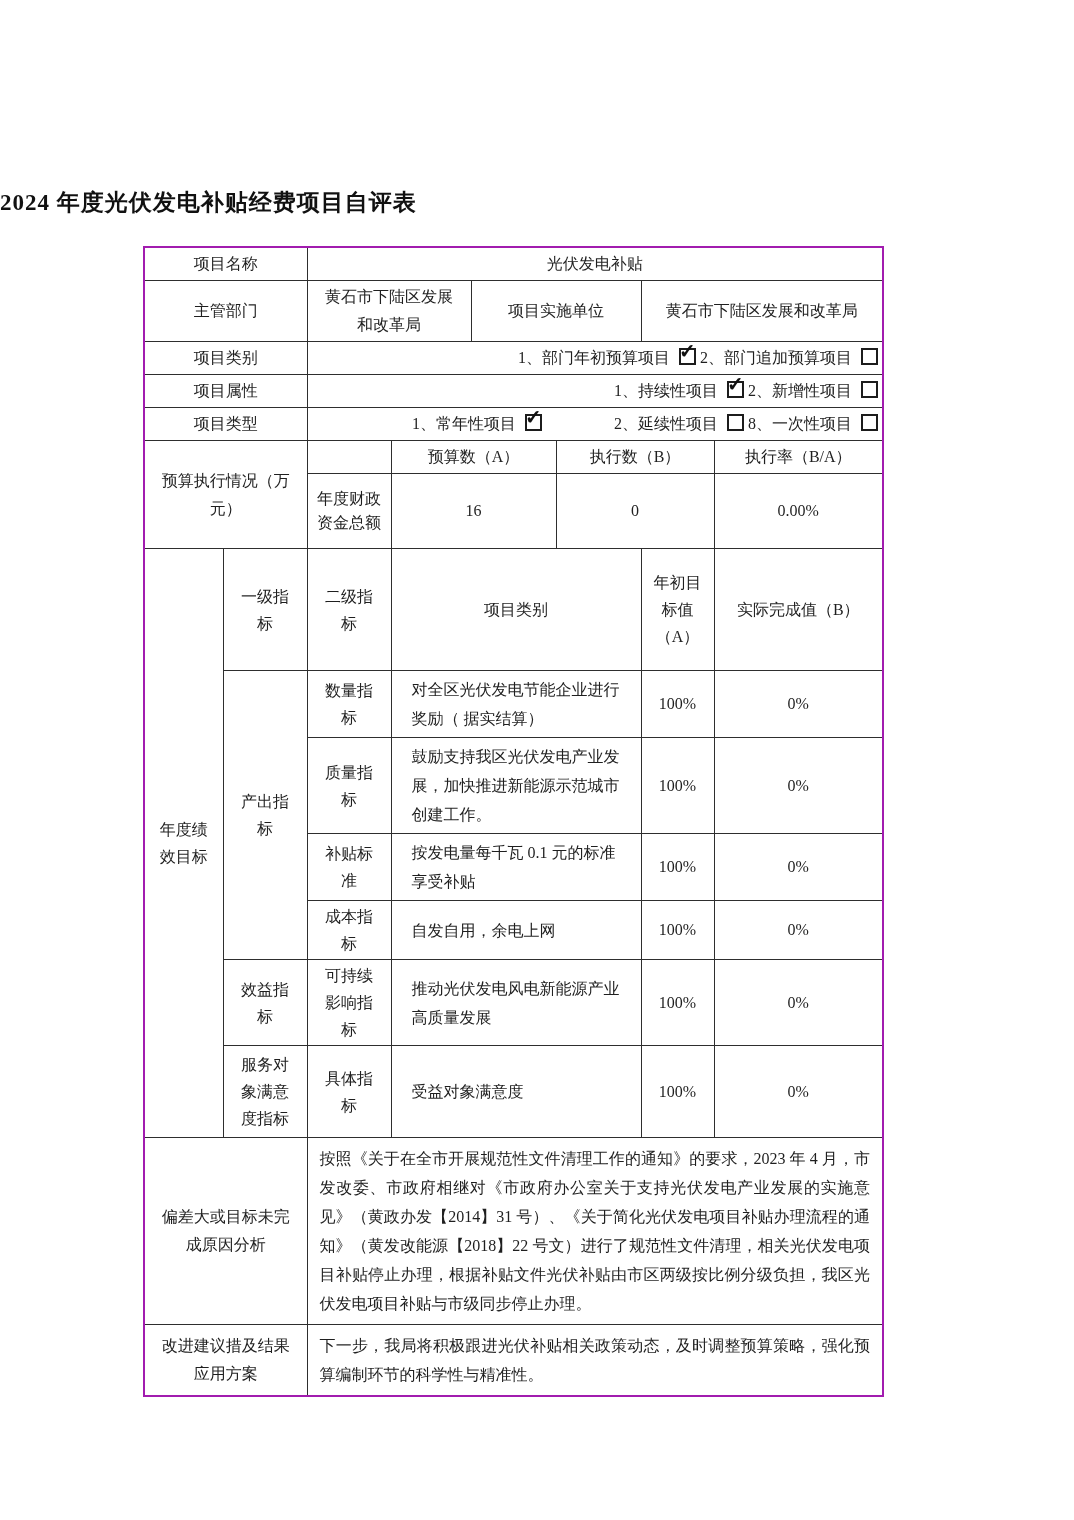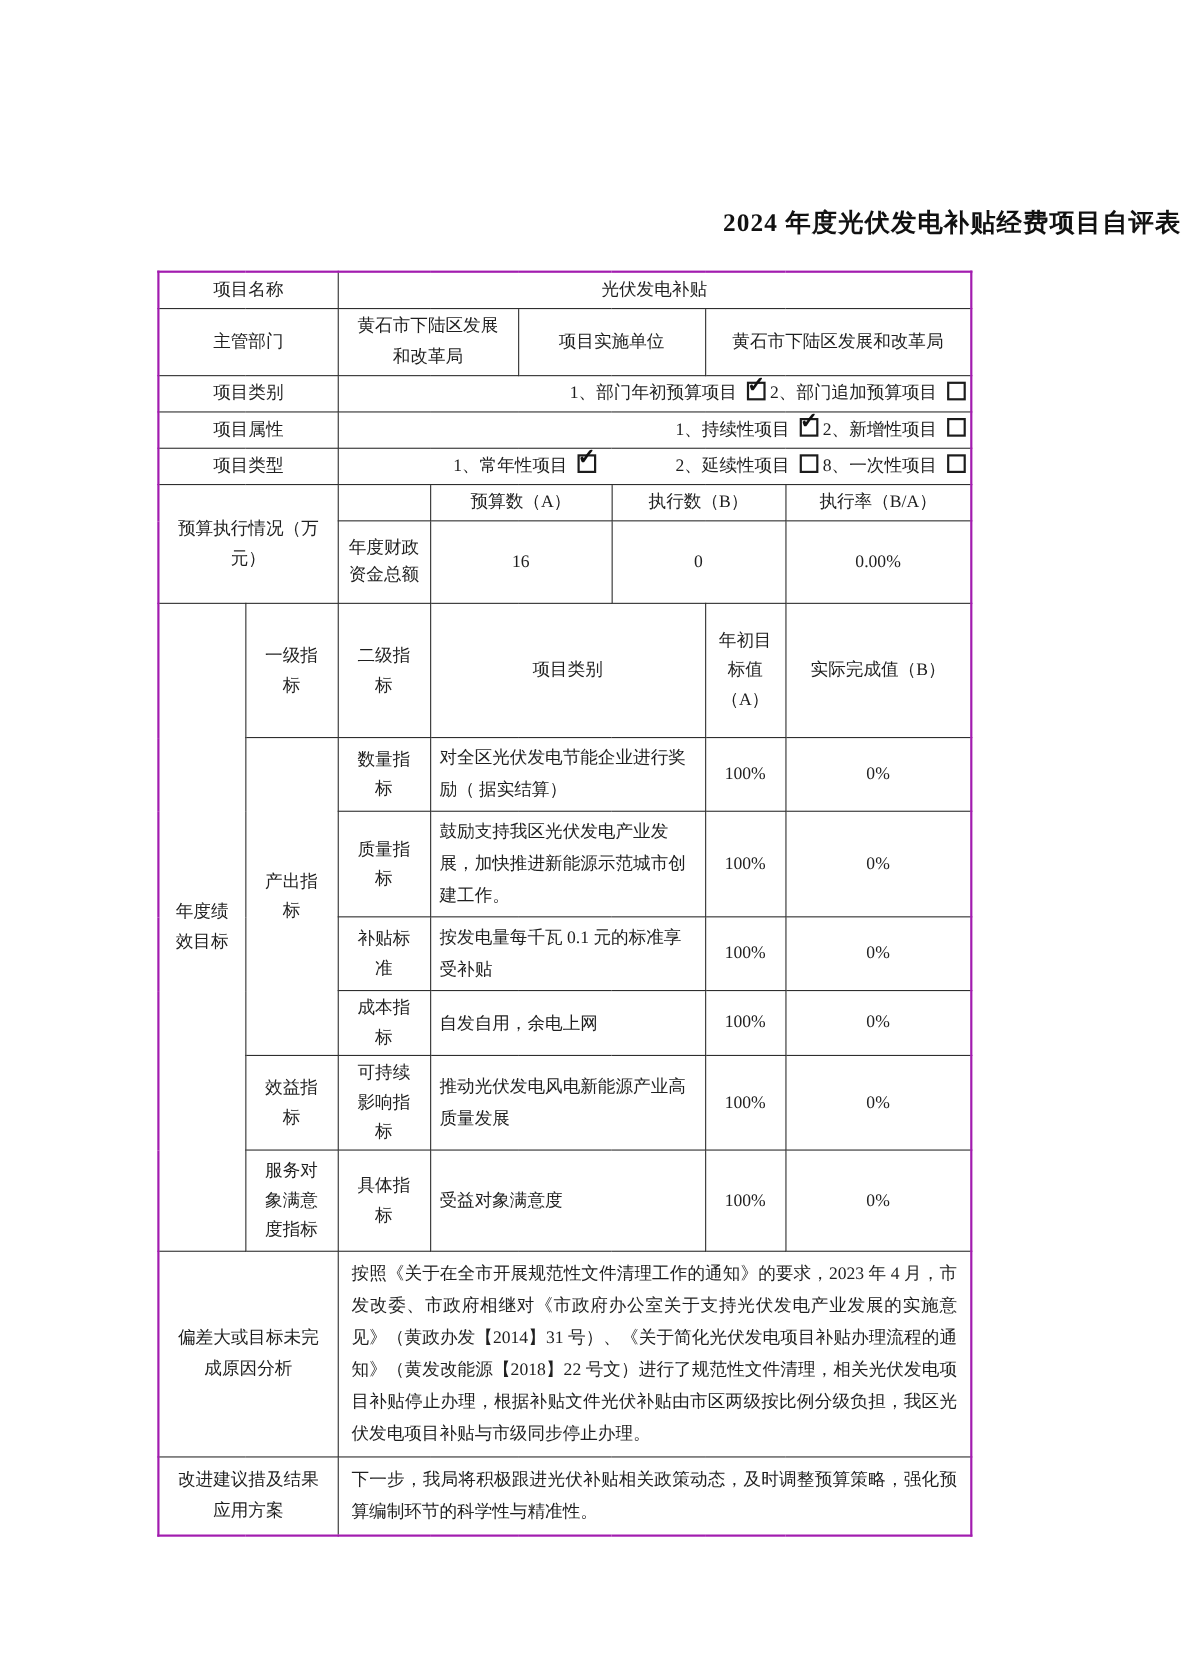--- a/index.html
+++ b/index.html
@@ -3,35 +3,35 @@
 <meta charset="utf-8">
 <style>
   html,body{margin:0;padding:0;}
   body{
     width:1074px;height:1520px;background:#ffffff;
     font-family:"Liberation Serif","DejaVu Serif",serif;
     color:#1f1f1f;position:relative;
   }
   .page{width:1074px;height:1520px;position:relative;}
   .doc-title{
-    padding-top:186px;text-align:right;font-size:23px;font-weight:bold;
+    padding-top:186px;text-align:left;font-size:23px;font-weight:bold;
     letter-spacing:1px;line-height:34px;color:#111;
   }
   table.selfeval{
     border-collapse:collapse;table-layout:fixed;width:739px;
     margin:26px 0 0 143px;border:2px solid #a21caf;
   }
   td{
     border:1px solid #2e2e2e;font-size:16px;line-height:28px;
     text-align:center;vertical-align:middle;padding:2px 6px;
     word-break:break-all;overflow:hidden;
   }
   td.lab{padding:2px 14px;}
   td.vlabel{line-height:27px;padding:2px 12px;}
-  td.detail{text-align:left;line-height:29px;padding:4px 8px;}
+  td.detail{text-align:left;line-height:29px;padding:4px 20px;}
   td.para{text-align:left;line-height:29px;padding:6px 12px;text-align:justify;}
   td.opts{text-align:right;padding:2px 4px 2px 12px;white-space:nowrap;}
   td.lh24{line-height:24px;}
   .opt{display:inline-block;}
   .opt .cb{margin-left:9px;}
   .w247{min-width:247px;}
   .w210{min-width:210px;}
   .w198{min-width:198px;}
   .cb{
     display:inline-block;width:13px;height:13px;border:2px solid #1c1c1c;

